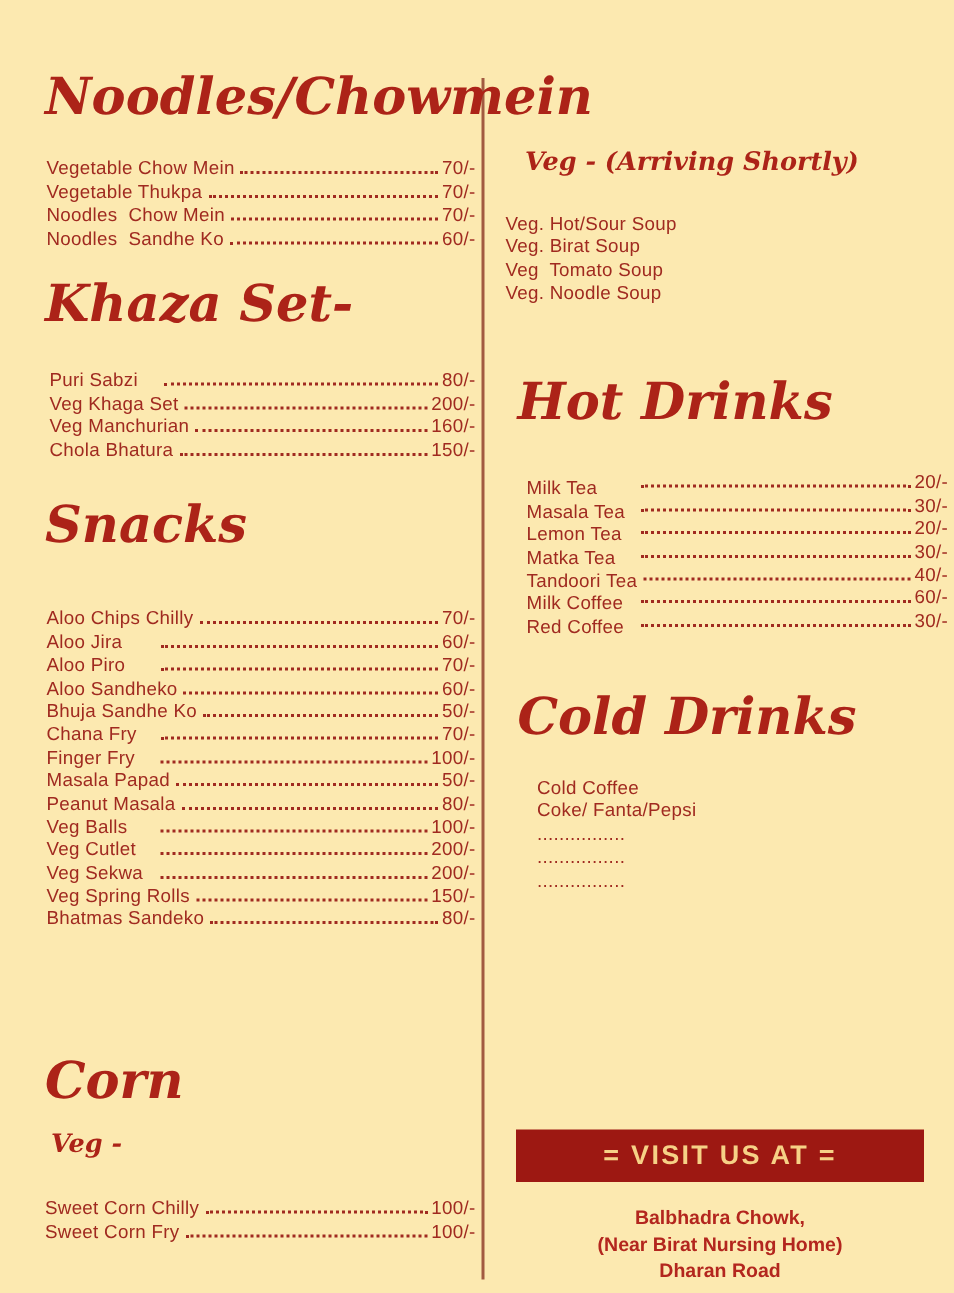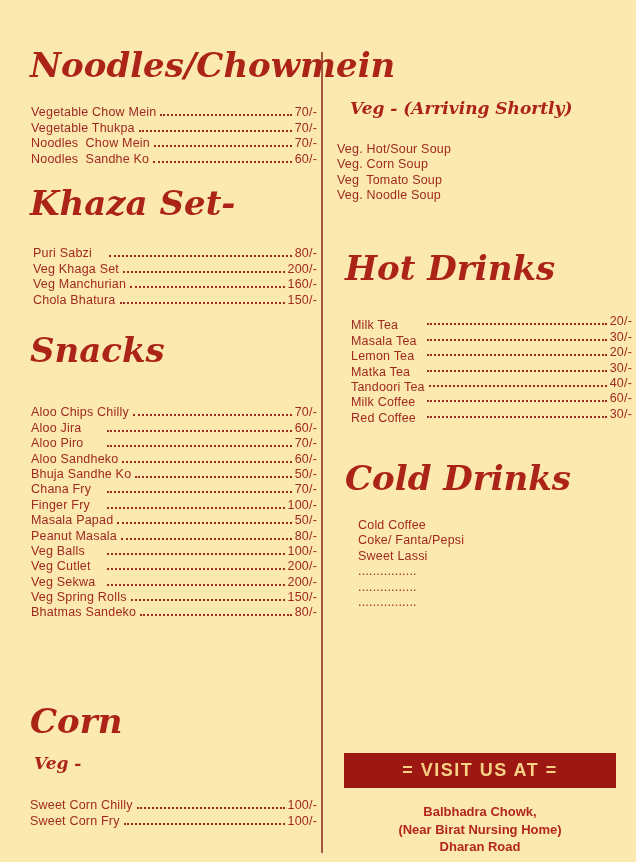--- a/index.html
+++ b/index.html
@@ -239,21 +239,21 @@
       <div class="row">
         <span class="nm">Sweet Corn Fry</span>
         <span class="dots"></span>
         <span class="pr">100/-</span>
       </div>
     </div>
 
   <div id="sub-soups" class="sub-heading">Veg - (Arriving Shortly)</div>
   <div id="i-soups" class="items">
       <div class="plain">Veg. Hot/Sour Soup</div>
-      <div class="plain">Veg. Corn Soup</div>
+      <div class="plain">Veg. Birat Soup</div>
       <div class="plain">Veg  Tomato Soup</div>
       <div class="plain">Veg. Noodle Soup</div>
     </div>
 
   <div id="h-hot" class="script-heading">Hot Drinks</div>
   <div id="i-hot" class="items hot">
       <div class="row">
         <span class="nm">Milk Tea</span>
         <span class="dots"></span>
         <span class="pr">20/-</span>
@@ -287,21 +287,20 @@
         <span class="nm">Red Coffee</span>
         <span class="dots"></span>
         <span class="pr">30/-</span>
       </div>
     </div>
 
   <div id="h-cold" class="script-heading">Cold Drinks</div>
   <div id="i-cold" class="items">
       <div class="plain">Cold Coffee</div>
       <div class="plain">Coke/ Fanta/Pepsi</div>
-      <div class="plain">Sweet Lassi</div>
       <div class="plain">................</div>
       <div class="plain">................</div>
       <div class="plain">................</div>
     </div>
 
   <div id="visit-banner" class="banner">= VISIT US AT =</div>
   <div id="visit-address" class="address">
       <div>Balbhadra Chowk,</div>
       <div>(Near Birat Nursing Home)</div>
       <div>Dharan Road</div>

